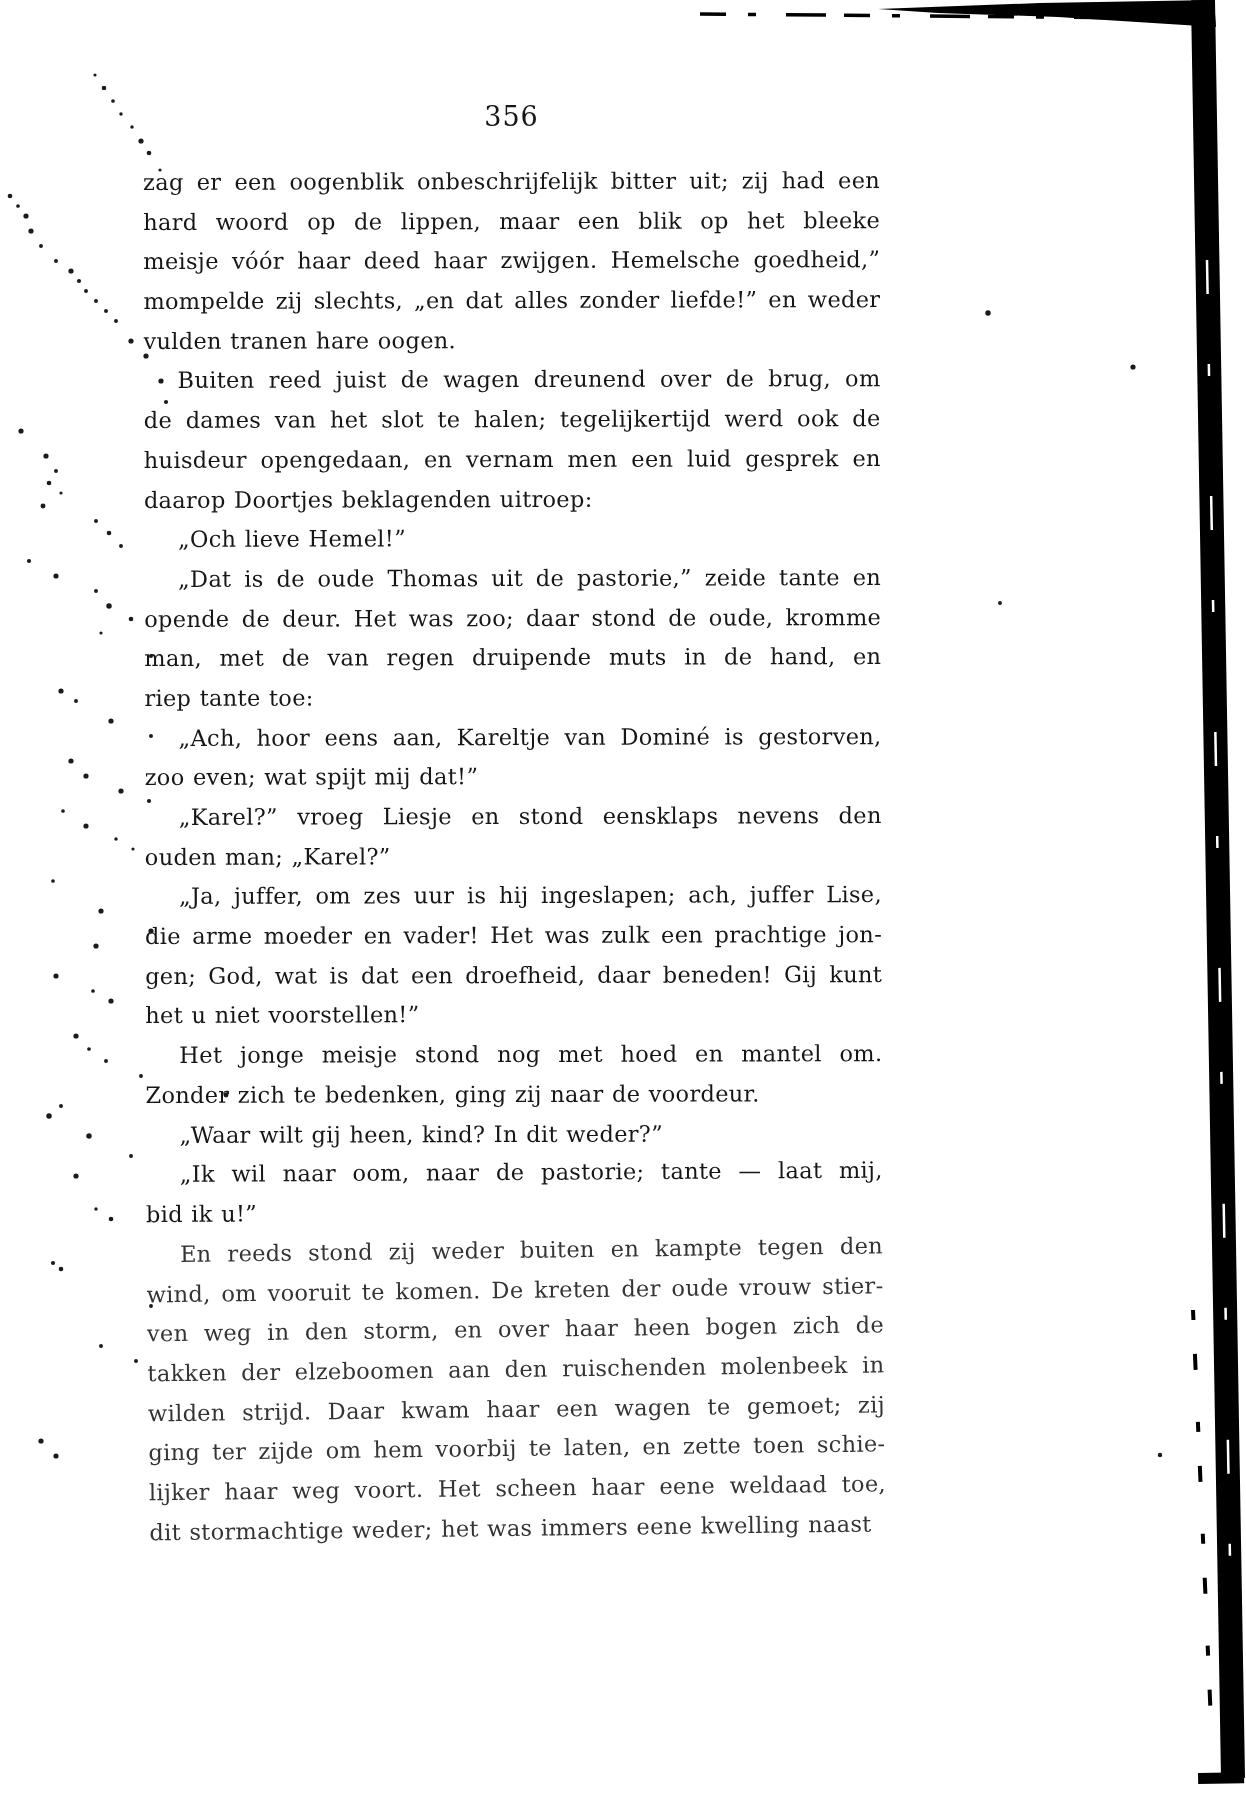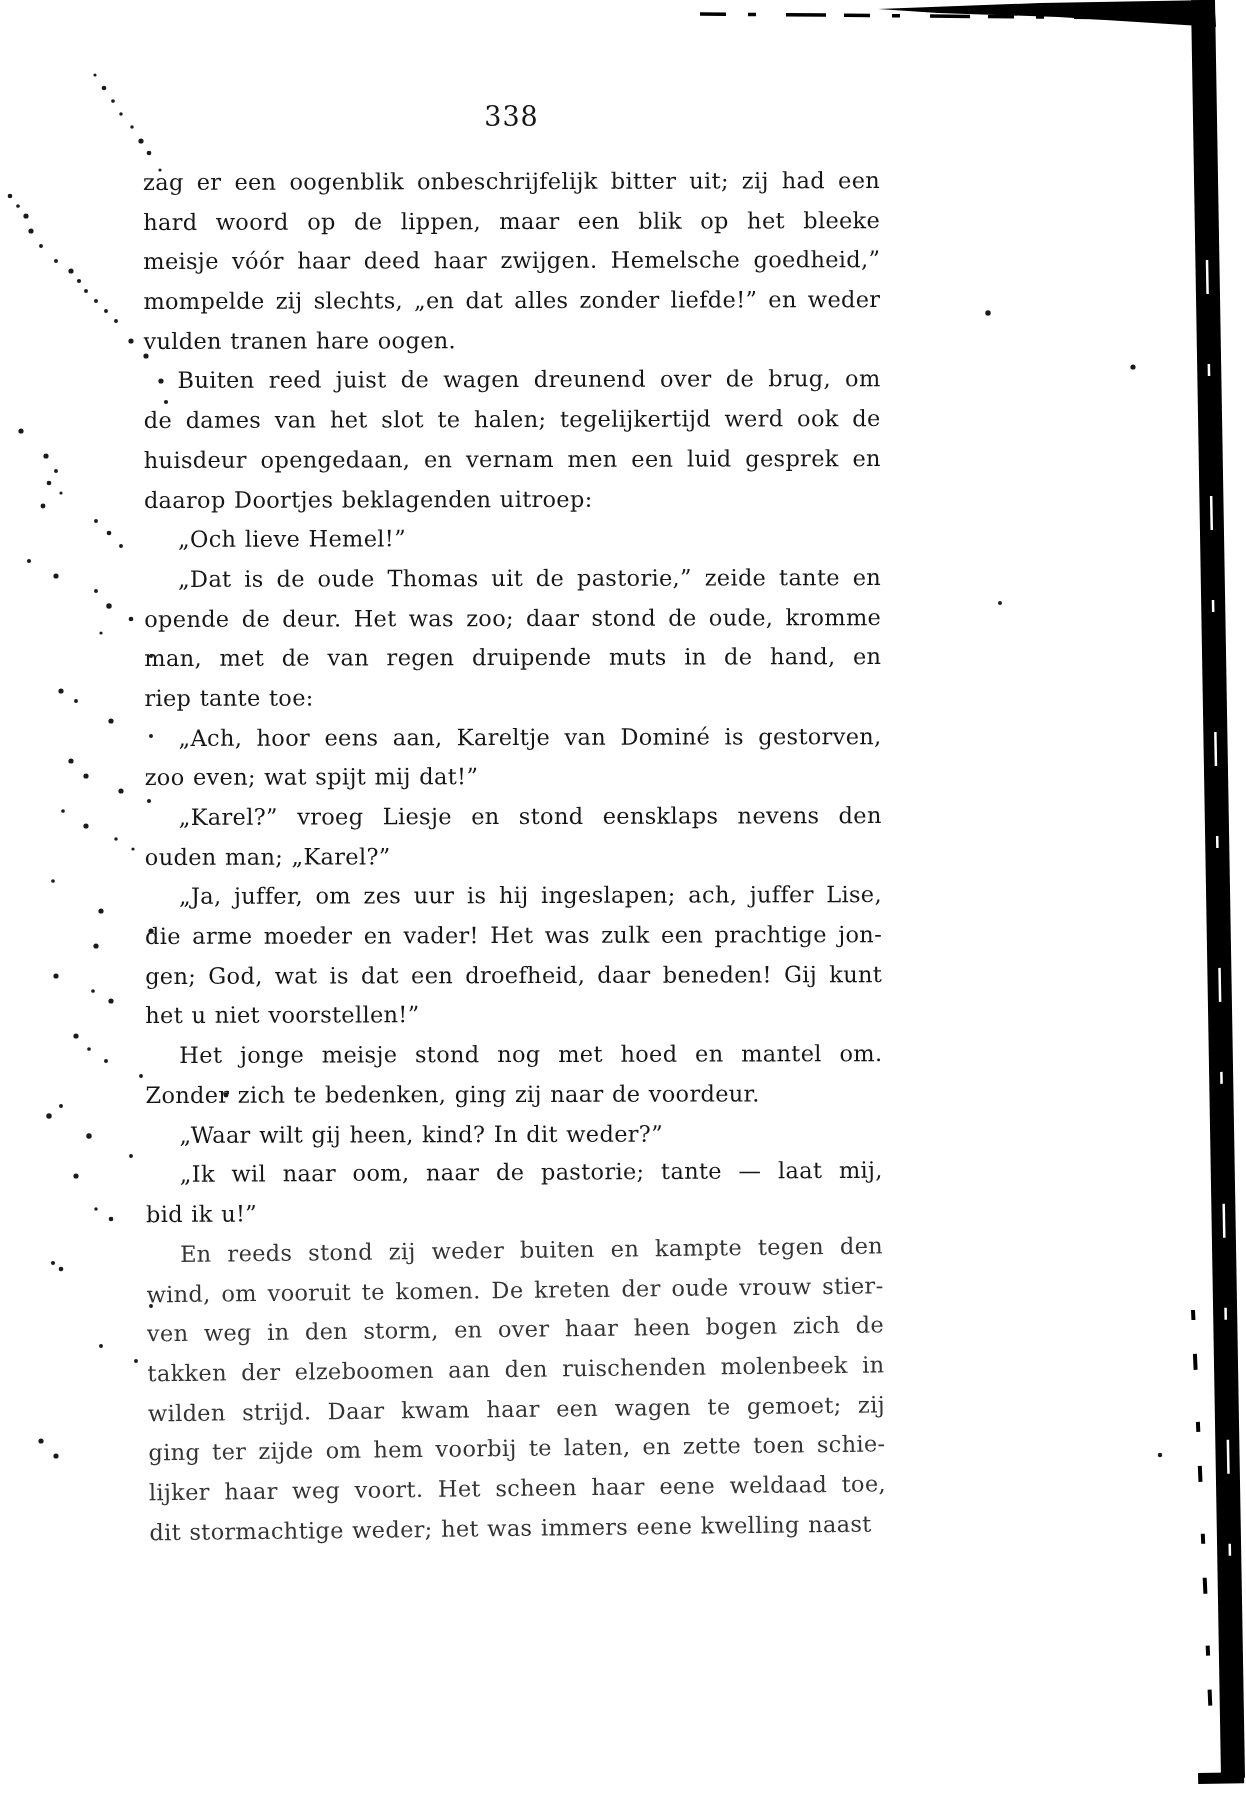--- a/index.html
+++ b/index.html
@@ -56,21 +56,21 @@
   .artifacts{
     position:absolute;inset:0;
     pointer-events:none;
   }
 </style>
 </head>
 <body>
 
 <div class="page">
 
-  <div class="page-number">338</div>
+  <div class="page-number">356</div>
 
   <div class="text-block" id="text-block">
       <div class="para">
         <div class="line">zag er een oogenblik onbeschrijfelijk bitter uit; zij had een</div>
         <div class="line">hard woord op de lippen, maar een blik op het bleeke</div>
         <div class="line">meisje vóór haar deed haar zwijgen. Hemelsche goedheid,”</div>
         <div class="line">mompelde zij slechts, „en dat alles zonder liefde!” en weder</div>
         <div class="line last">vulden tranen hare oogen.</div>
       </div>
       <div class="para">

